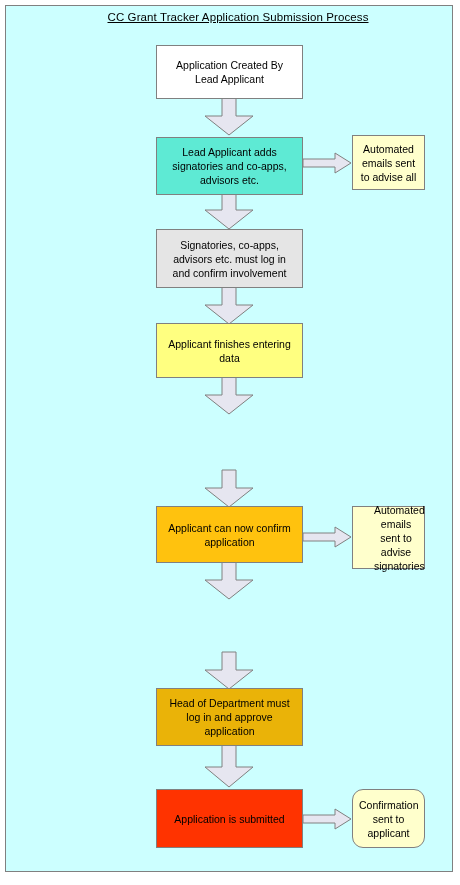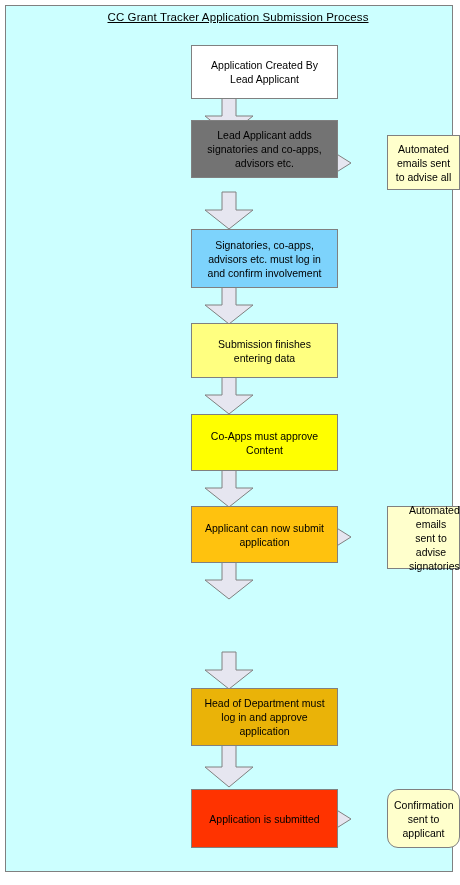--- a/index.html
+++ b/index.html
@@ -44,21 +44,20 @@
     border: 1px solid #808080;
     box-sizing: border-box;
     display: flex;
     align-items: center;
     justify-content: center;
     text-align: center;
     font-size: 10.5px;
     line-height: 14px;
     color: #000000;
     padding: 2px 6px;
-    margin-left: 35px;
   }
   .node span {
     display: block;
     width: 100%;
   }
   .harrow {
     position: absolute;
     overflow: visible;
   }
 </style>
@@ -112,38 +111,35 @@
   </svg>
 
   <svg class="harrow" style="left:303px; top:808px;" width="50" height="22" viewBox="0 0 50 22">
     <polygon points="0,7 32,7 32,1 48,11 32,21 32,15 0,15" fill="#e6e6f0" stroke="#808080" stroke-width="1"></polygon>
   </svg>
 
   <div class="node" style="left:156px; top:45px; width:147px; height:54px; background:#ffffff;">
     <span>Application Created By Lead Applicant</span>
   </div>
 
-  <div class="node" style="left:156px; top:120px; width:147px; height:58px; background:#737373;justify-content:center;">
+  <div class="node" style="left:156px; top:137px; width:147px; height:58px; background:#5eead4;justify-content:center;">
     <span>Lead Applicant adds signatories and co-apps, advisors etc.</span>
   </div>
 
-  <div class="node" style="left:156px; top:229px; width:147px; height:59px; background:#7dd3fc;">
+  <div class="node" style="left:156px; top:229px; width:147px; height:59px; background:#e5e5e5;">
     <span>Signatories, co-apps, advisors etc. must log in and confirm involvement</span>
   </div>
 
   <div class="node" style="left:156px; top:323px; width:147px; height:55px; background:#ffff80;">
-    <span>Submission finishes entering data</span>
+    <span>Applicant finishes entering data</span>
   </div>
 
-  <div class="node" style="left:156px; top:414px; width:147px; height:57px; background:#ffff00;">
-    <span>Co-Apps must approve Content</span>
-  </div>
 
   <div class="node" style="left:156px; top:506px; width:147px; height:57px; background:#ffc20e;">
-    <span>Applicant can now submit application</span>
+    <span>Applicant can now confirm application</span>
   </div>
 
 
   <div class="node" style="left:156px; top:688px; width:147px; height:58px; background:#eab308;">
     <span>Head of Department must log in and approve application</span>
   </div>
 
   <div class="node" style="left:352px; top:135px; width:73px; height:55px; background:#ffffcc;">
     <span>Automated emails sent to advise all</span>
   </div>

